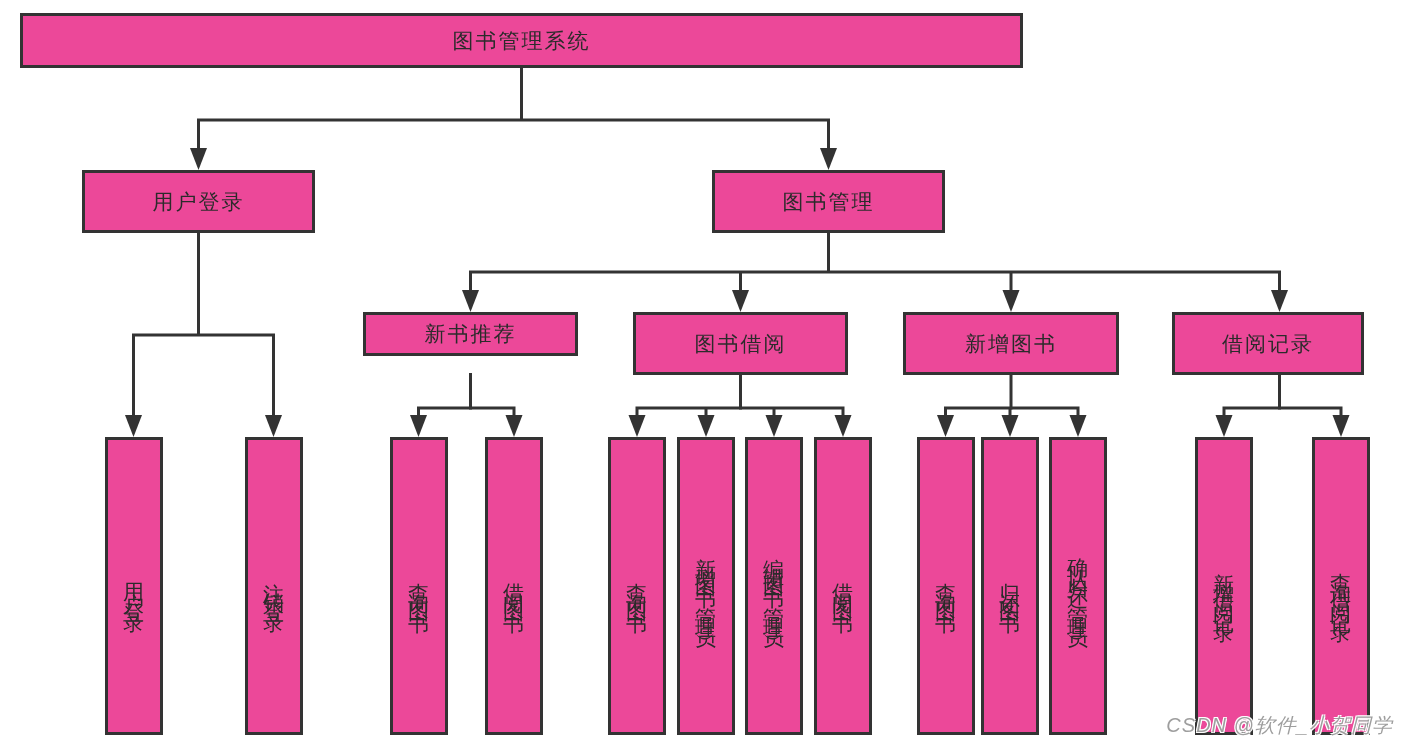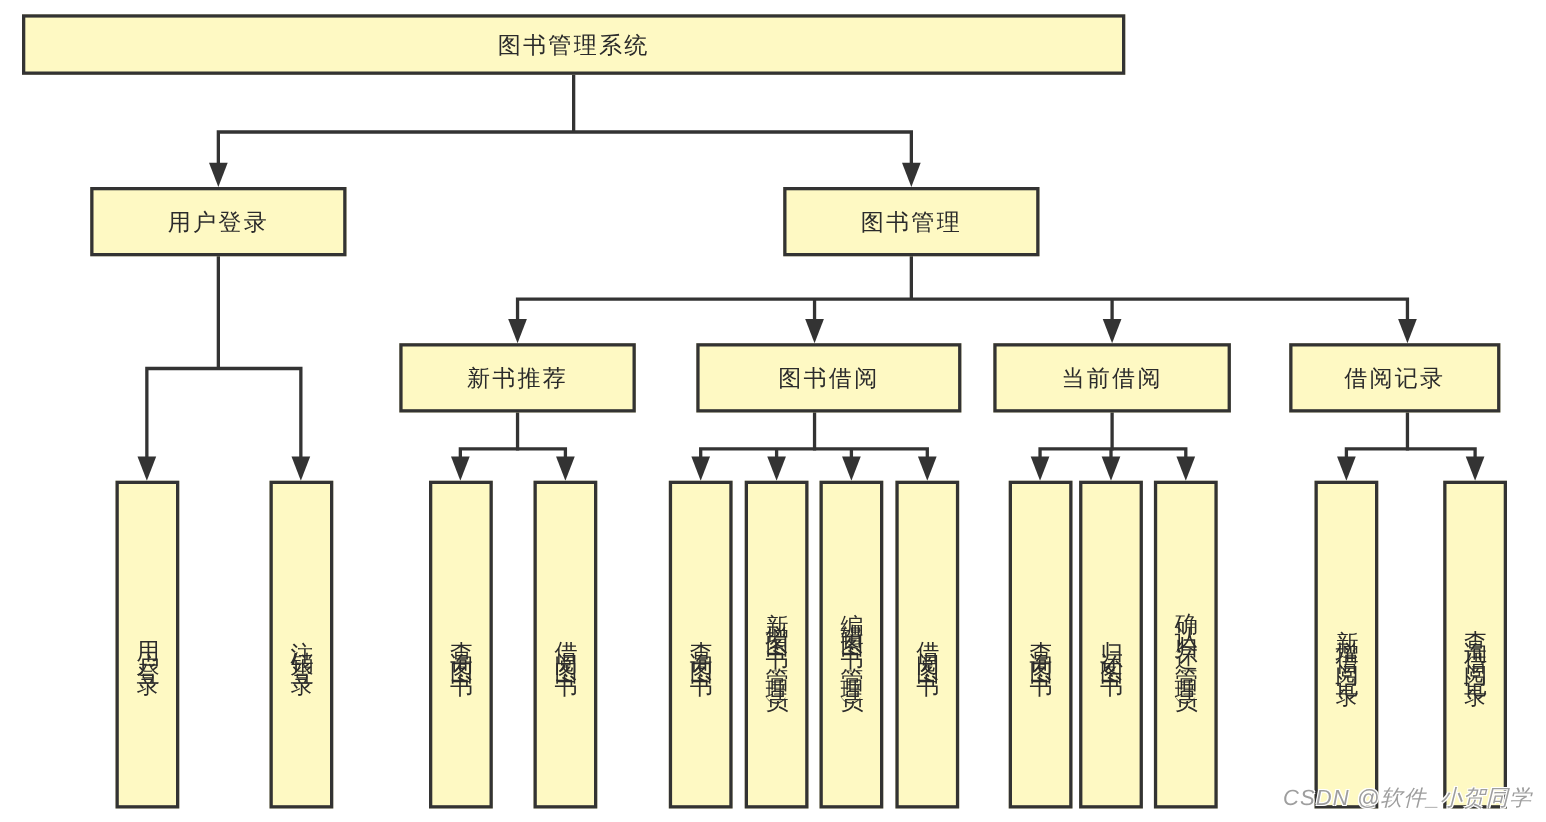--- a/index.html
+++ b/index.html
@@ -12,21 +12,21 @@
     font-family: "Liberation Sans", "DejaVu Sans", sans-serif;
   }
   .wires {
     position: absolute;
     left: 0; top: 0;
     width: 1405px; height: 747px;
   }
   .box {
     position: absolute;
     box-sizing: border-box;
-    background: #fef9c3;
+    background: #ec4899;
     border: 3px solid #333333;
     display: flex;
     align-items: center;
     justify-content: center;
     color: #2b2b2b;
     font-size: 21px;
     letter-spacing: 2px;
     white-space: nowrap;
   }
   .vbox {
@@ -98,23 +98,23 @@
       <polygon points="1215.5,415 1232.5,415 1224,437"></polygon>
       <polygon points="1332.5,415 1349.5,415 1341,437"></polygon>
     </g>
   </svg>
 
   <div class="box" style="left:20px; top:13px; width:1003px; height:55px;">图书管理系统</div>
 
   <div class="box" style="left:82px; top:170px; width:233px; height:63px;">用户登录</div>
   <div class="box" style="left:712px; top:170px; width:233px; height:63px;">图书管理</div>
 
-  <div class="box" style="left:363px; top:312px; width:215px; height:63px;">新书推荐</div>
-  <div class="box" style="left:633px; top:312px; width:241px; height:63px;">图书借阅</div>
-  <div class="box" style="left:903px; top:312px; width:216px; height:63px;">当前借阅</div>
+  <div class="box" style="left:363px; top:312px; width:215px; height:44px;">新书推荐</div>
+  <div class="box" style="left:633px; top:312px; width:215px; height:63px;">图书借阅</div>
+  <div class="box" style="left:903px; top:312px; width:216px; height:63px;">新增图书</div>
   <div class="box" style="left:1172px; top:312px; width:192px; height:63px;">借阅记录</div>
 
   <div class="box vbox" style="left:105px;">
     <span class="vtext">用户登录</span>
   </div>
   <div class="box vbox" style="left:245px;">
     <span class="vtext">注销登录</span>
   </div>
 
   <div class="box vbox" style="left:390px;">

